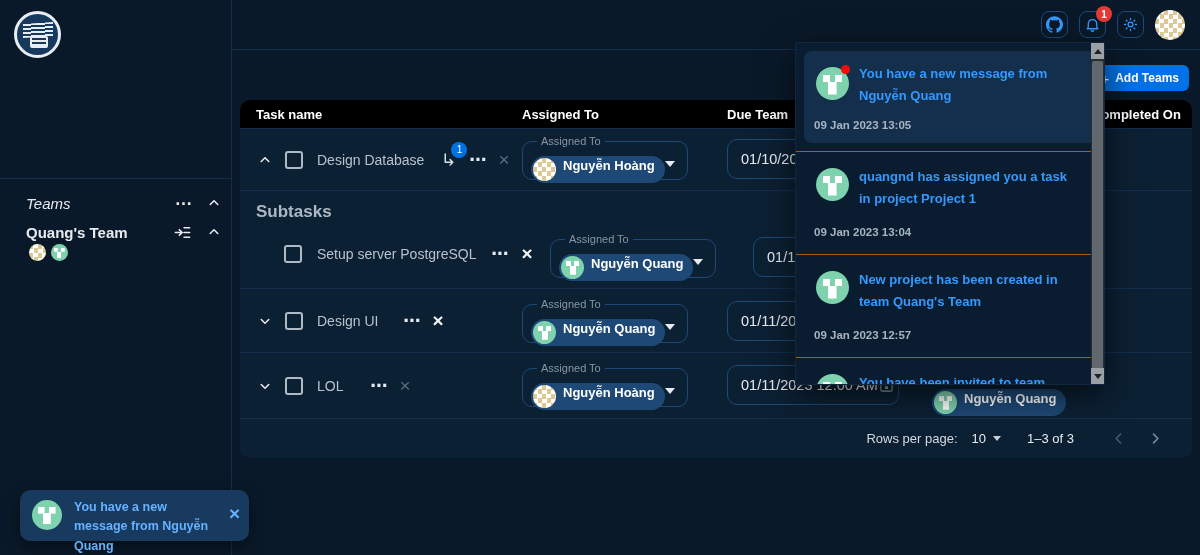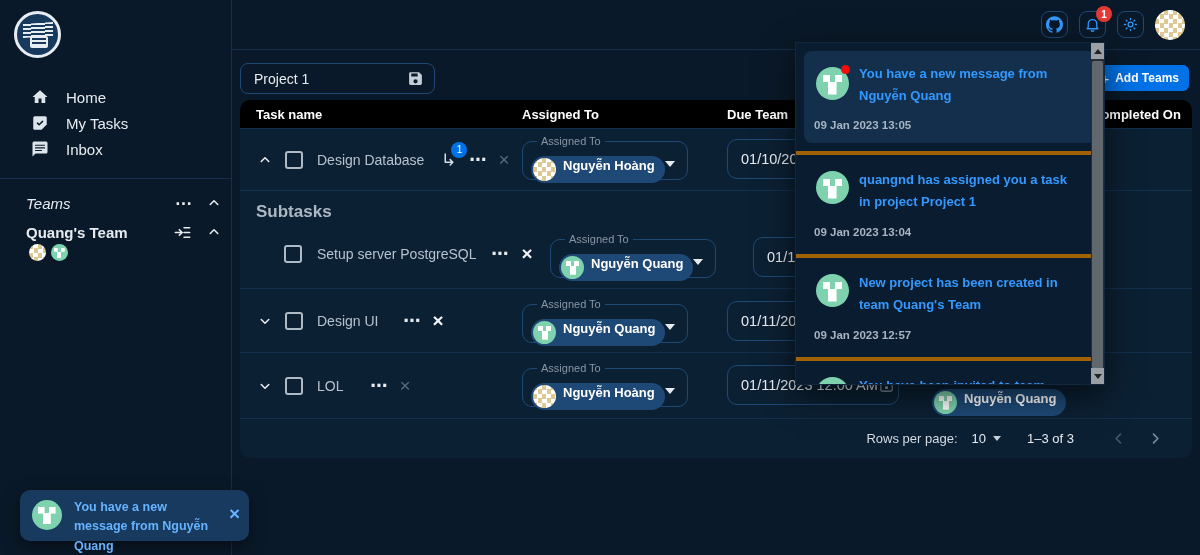--- a/index.html
+++ b/index.html
@@ -121,21 +121,21 @@
   .pg-prev svg { stroke:#44576A; } .pg-next svg { stroke:#7C8C9C; }
 
   
   .notif-panel { position:absolute; left:795px; top:42px; width:310px; height:343px; background:#0A1C2F;
     border:1px solid #12273d; box-shadow:0 10px 30px rgba(0,0,0,.6); overflow:hidden; z-index:50; }
   .notif-item { position:relative; cursor:pointer; }
   .ni-first { margin:8px; height:92px; background:#132F4C; border-radius:8px; }
   .ni-first .n-avatar { left:12px; top:16px; }
   .ni-first .n-title { left:55px; top:12px; right:12px; }
   .ni-first .n-time { left:10px; bottom:12px; }
-  .ni-rest { height:103px; border-top:4px solid #a16207; }
+  .ni-rest { height:103px; border-top:1px solid #a16207; }
   .ni-rest .n-avatar { left:20px; top:16px; }
   .ni-rest .n-title { left:63px; top:14px; right:26px; }
   .ni-rest .n-time { left:18px; bottom:16px; }
   .n-avatar { position:absolute; width:33px; height:33px; }
   .n-dot { position:absolute; width:9px; height:9px; border-radius:50%; background:#F10D0D; right:-1px; top:-2px; }
   .n-title { position:absolute; font-size:13px; font-weight:bold; color:#3399FF; line-height:1.7; }
   .n-time { position:absolute; font-size:11.5px; font-weight:bold; color:#A7B4C1; }
 
   .nscroll { position:absolute; right:0; top:0; width:13px; height:100%; background:#2A2E33; z-index:2; }
   .nscroll .btn { position:absolute; left:0; width:13px; height:16px; background:#9AA0A6; display:flex;
@@ -159,42 +159,20 @@
 
 <aside class="sidebar">
   <div class="logo">
     <div class="stripes"></div>
     <div class="blob">
         <i></i>
         <i></i>
       </div>
   </div>
 
-  <nav class="nav">
-    <div class="nav-item">
-      <svg viewBox="0 0 24 24">
-          <path d="M10 20v-6h4v6h5v-8h3L12 3 2 12h3v8z"></path>
-        </svg>
-      <span>Home</span>
-    </div>
-    <div class="nav-item">
-      <svg viewBox="0 0 24 24">
-          <path d="M19 3H5a2 2 0 0 0-2 2v14a2 2 0 0 0 2 2h9l7-7V5a2 2 0 0 0-2-2z"></path>
-          <path d="M8.6 12.2l2.2 2.2 4.6-4.6" fill="none" stroke="#0A1929" stroke-width="2" stroke-linecap="round" stroke-linejoin="round"></path>
-        </svg>
-      <span>My Tasks</span>
-    </div>
-    <div class="nav-item">
-      <svg viewBox="0 0 24 24">
-          <path d="M20 2H4a2 2 0 0 0-2 2v18l4-4h14a2 2 0 0 0 2-2V4a2 2 0 0 0-2-2z"></path>
-          <path d="M6 7h12M6 10.5h12M6 14h8" stroke="#0A1929" stroke-width="1.6" stroke-linecap="round"></path>
-        </svg>
-      <span>Inbox</span>
-    </div>
-  </nav>
 
   <div class="side-divider"></div>
 
   <div class="teams-row">
     <span class="lbl">Teams</span>
     <span class="spacer"></span>
     <button class="icon-btn-plain" style="width:26px">
       <span class="dots">⋯</span>
     </button>
     <button class="icon-btn-plain" style="width:34px">
@@ -243,29 +221,20 @@
     <button class="sq-btn">
       <svg viewBox="0 0 24 24" fill="none" stroke="#3399FF" stroke-width="1.8" stroke-linecap="round">
           <circle cx="12" cy="12" r="3.4"></circle>
           <path d="M12 3.5v1.6M12 18.9v1.6M3.5 12h1.6M18.9 12h1.6M6 6l1.1 1.1M16.9 16.9L18 18M6 18l1.1-1.1M16.9 7.1L18 6"></path>
         </svg>
     </button>
     <span class="av av-yellow topbar-avatar"></span>
   </header>
 
   <div class="toolbar">
-    <div class="project-select">
-      <span>Project 1</span>
-      <span class="spacer"></span>
-      <span class="save-icon">
-        <svg viewBox="0 0 24 24">
-            <path d="M17 3H5a2 2 0 0 0-2 2v14a2 2 0 0 0 2 2h14a2 2 0 0 0 2-2V7l-4-4zm-5 16a3 3 0 1 1 0-6 3 3 0 0 1 0 6zM15 9H6V5h9v4z"></path>
-          </svg>
-      </span>
-    </div>
     <button class="add-task">
       <span style="font-size:15px;font-weight:normal;">+</span>
       <span>Add Teams</span>
     </button>
   </div>
 
   <div class="paper">
     <div class="thead">
       <span class="th th1">Task name</span>
       <span class="th th2">Assigned To</span>

